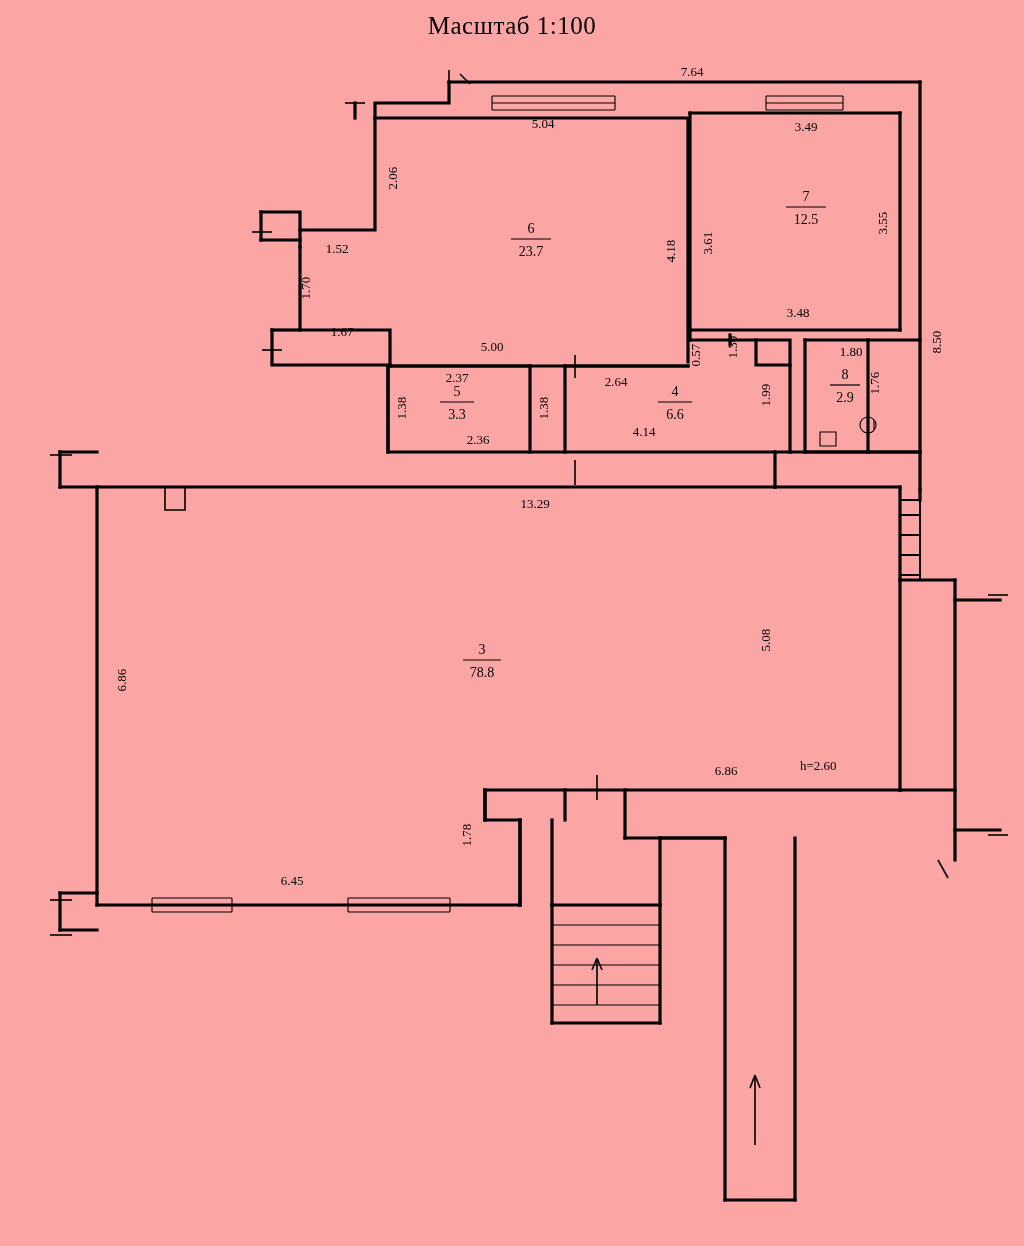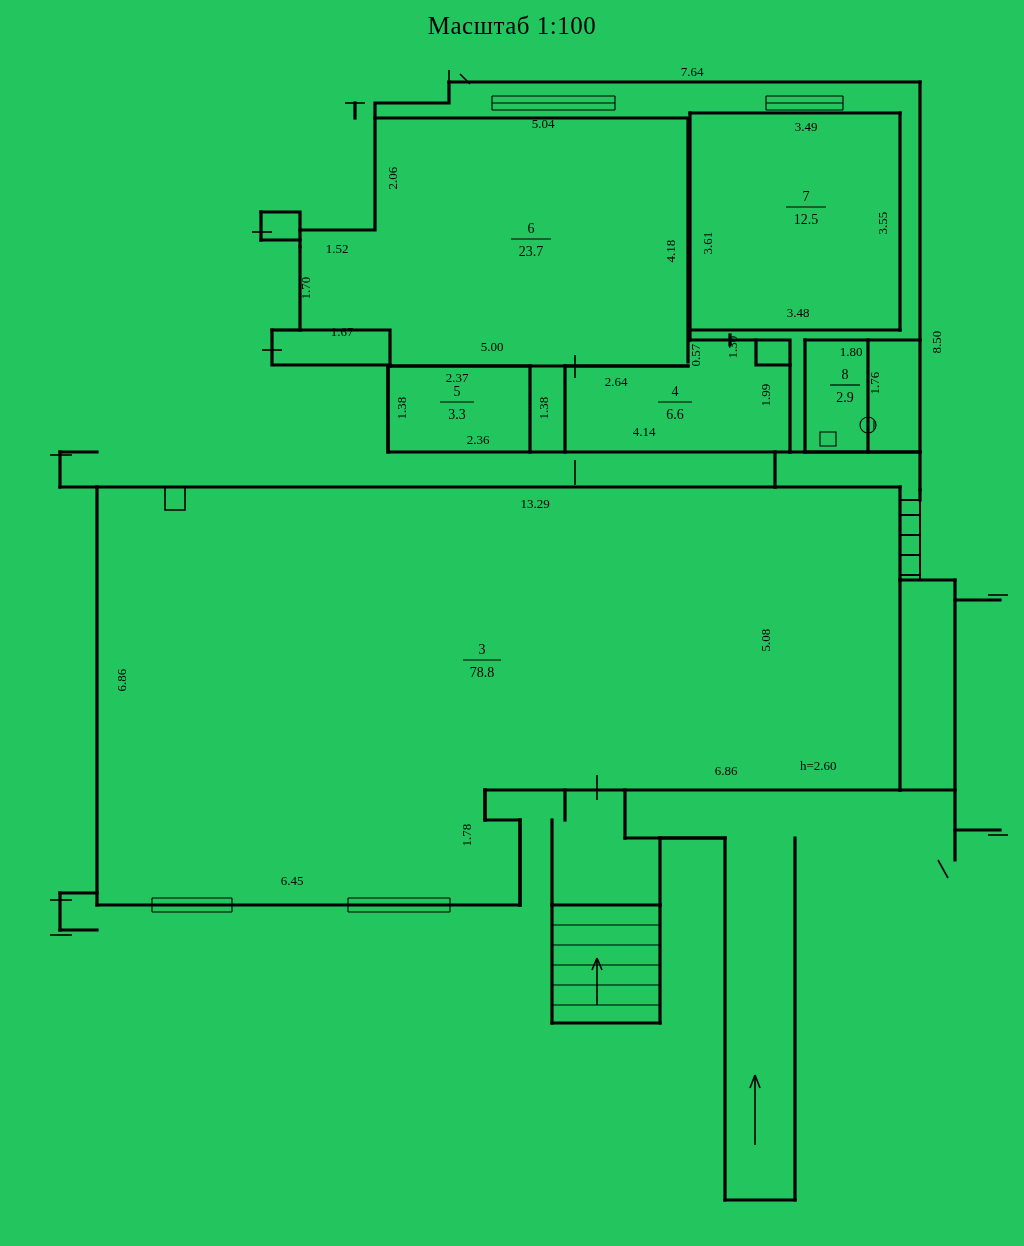--- a/index.html
+++ b/index.html
@@ -8,21 +8,21 @@
     background: #ffffff;
   }
   body {
     font-family: "Liberation Serif", serif;
     color: #000000;
   }
   #page {
     position: relative;
     width: 1024px;
     height: 1246px;
-    background: #22c55e;
+    background: #fca5a5;
     overflow: hidden;
   }
   #title {
     position: absolute;
     left: 0;
     top: 12px;
     width: 1024px;
     text-align: center;
     font-size: 25px;
     letter-spacing: 0.5px;

